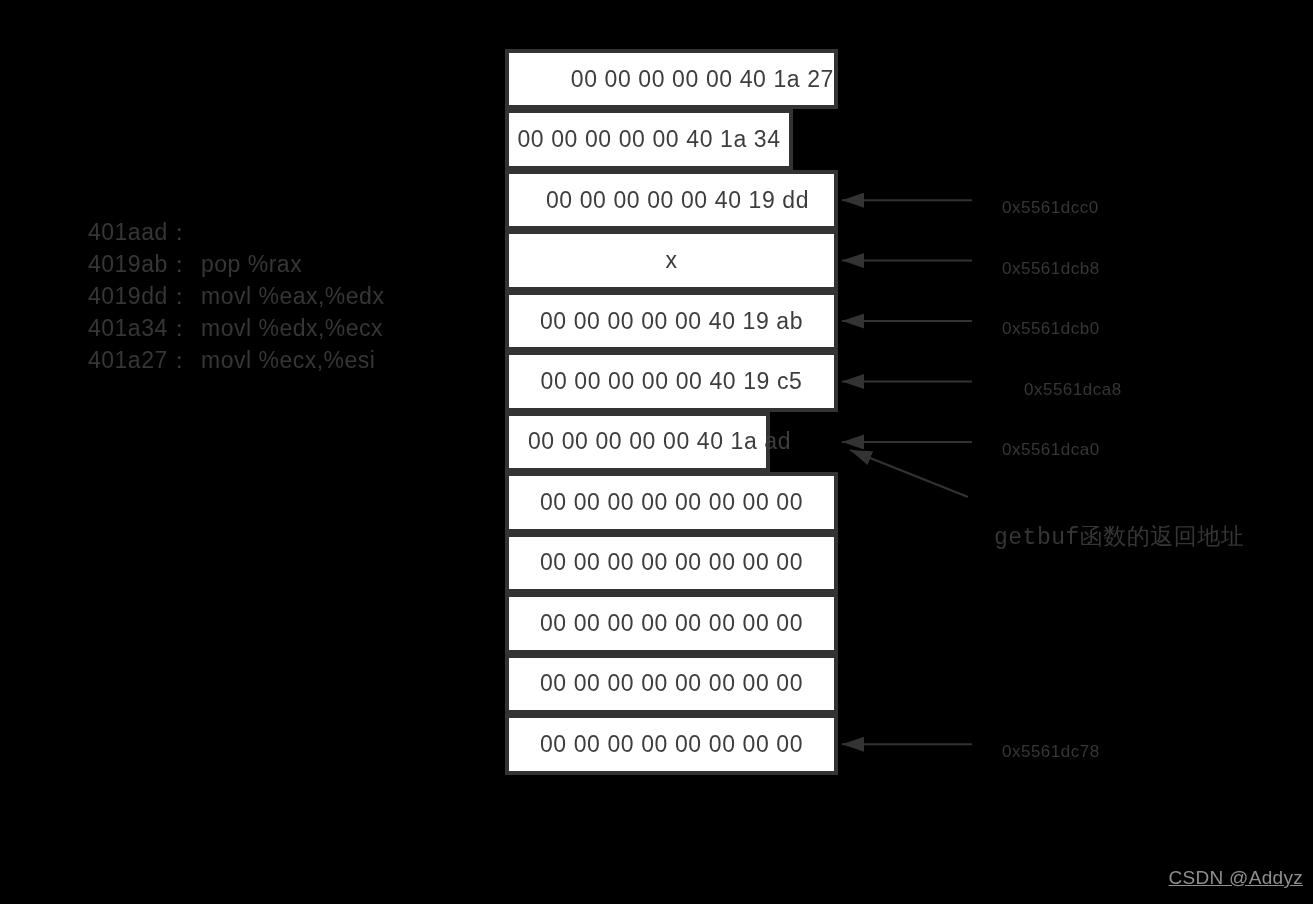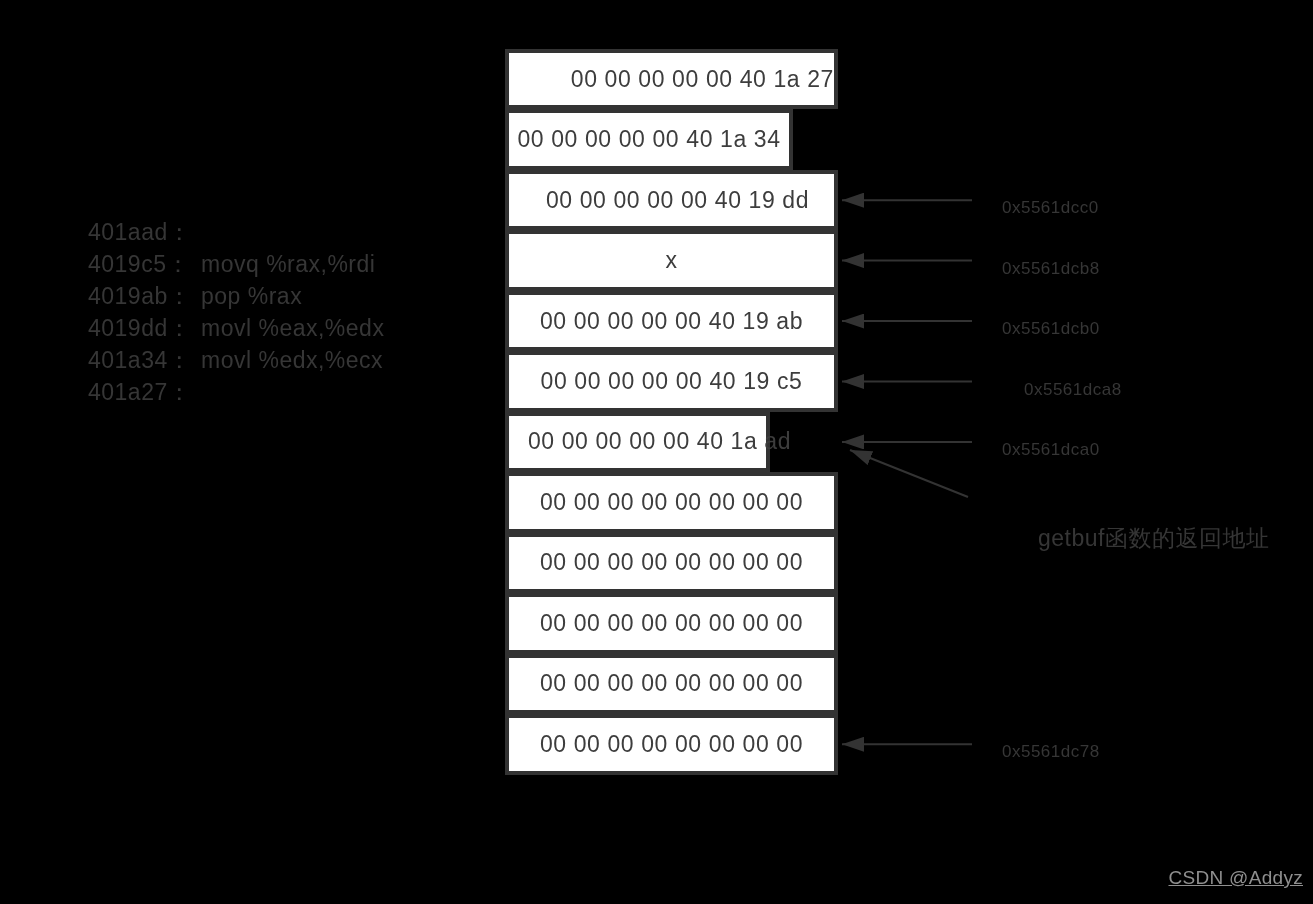--- a/index.html
+++ b/index.html
@@ -74,25 +74,24 @@
     text-decoration: underline;
   }
 </style>
 </head>
 <body>
 
 <div class="canvas" style="background: rgb(0, 0, 0);">
 
   <div id="asm" class="asm" style="color: rgb(54, 54, 54);">
       <div class="asm-line"><span class="asm-addr">401aad：</span></div>
-      <div class="asm-line"><span class="asm-addr">4019c5：</span><span>movq %rax,%rdi</span></div>
       <div class="asm-line"><span class="asm-addr">4019ab：</span><span>pop %rax</span></div>
       <div class="asm-line"><span class="asm-addr">4019dd：</span><span>movl %eax,%edx</span></div>
       <div class="asm-line"><span class="asm-addr">401a34：</span><span>movl %edx,%ecx</span></div>
-      <div class="asm-line"><span class="asm-addr">401a27：</span></div>
+      <div class="asm-line"><span class="asm-addr">401a27：</span><span>movl %ecx,%esi</span></div>
     </div>
 
   <div id="stack">
       <div class="stack-cell" style="left: 505px; width: 333px; top: 49px; height: 60.46px; border: 4px solid rgb(51, 51, 51); color: rgb(61, 61, 61); justify-content: flex-end;"><span>00 00 00 00 00 40 1a 27</span></div>
       <div class="stack-cell" style="left: 505px; width: 288px; top: 109.46px; height: 60.46px; border: 4px solid rgb(51, 51, 51); color: rgb(61, 61, 61);"><span>00 00 00 00 00 40 1a 34</span></div>
       <div class="stack-cell" style="left: 505px; width: 333px; top: 169.92px; height: 60.46px; border: 4px solid rgb(51, 51, 51); color: rgb(61, 61, 61); padding-left: 12px;"><span>00 00 00 00 00 40 19 dd</span></div>
       <div class="stack-cell" style="left: 505px; width: 333px; top: 230.38px; height: 60.46px; border: 4px solid rgb(51, 51, 51); color: rgb(61, 61, 61);"><span>x</span></div>
       <div class="stack-cell" style="left: 505px; width: 333px; top: 290.84px; height: 60.46px; border: 4px solid rgb(51, 51, 51); color: rgb(61, 61, 61);"><span>00 00 00 00 00 40 19 ab</span></div>
       <div class="stack-cell" style="left: 505px; width: 333px; top: 351.3px; height: 60.46px; border: 4px solid rgb(51, 51, 51); color: rgb(61, 61, 61);"><span>00 00 00 00 00 40 19 c5</span></div>
       <div class="stack-cell" style="left: 505px; width: 265px; top: 411.76px; height: 60.46px; border: 4px solid rgb(51, 51, 51); color: rgb(61, 61, 61); padding-left: 44px;"><span>00 00 00 00 00 40 1a ad</span></div>
@@ -117,18 +116,18 @@
       <line x1="968" y1="496.99" x2="850" y2="449.99" stroke="#333333" stroke-width="2" marker-end="url(#ah)"></line>
       <line x1="972" y1="744.2900000000001" x2="842" y2="744.2900000000001" stroke="#333333" stroke-width="2" marker-end="url(#ah)"></line>
     </svg>
 
   <div id="labels">
       <div class="side-label" style="color: rgb(54, 54, 54); left: 1002px; top: 195.15px;">0x5561dcc0</div>
       <div class="side-label" style="color: rgb(54, 54, 54); left: 1002px; top: 255.61px;">0x5561dcb8</div>
       <div class="side-label" style="color: rgb(54, 54, 54); left: 1002px; top: 316.07px;">0x5561dcb0</div>
       <div class="side-label" style="color: rgb(54, 54, 54); left: 1002px; top: 376.53px; margin-left: 22px;">0x5561dca8</div>
       <div class="side-label" style="color: rgb(54, 54, 54); left: 1002px; top: 436.99px;">0x5561dca0</div>
-      <div class="side-label note-label" style="color: rgb(54, 54, 54); left: 1038px; top: 526.99px;">getbuf函数的返回地址</div>
+      <div class="side-label note-label" style="color: rgb(54, 54, 54); left: 994px; top: 526.99px; font-family: Liberation Mono, monospace;">getbuf函数的返回地址</div>
       <div class="side-label" style="color: rgb(54, 54, 54); left: 1002px; top: 739.29px;">0x5561dc78</div>
     </div>
 
   <div class="watermark" style="color: rgb(143, 143, 143);">CSDN @Addyz</div>
 </div>
 
 </body></html>

